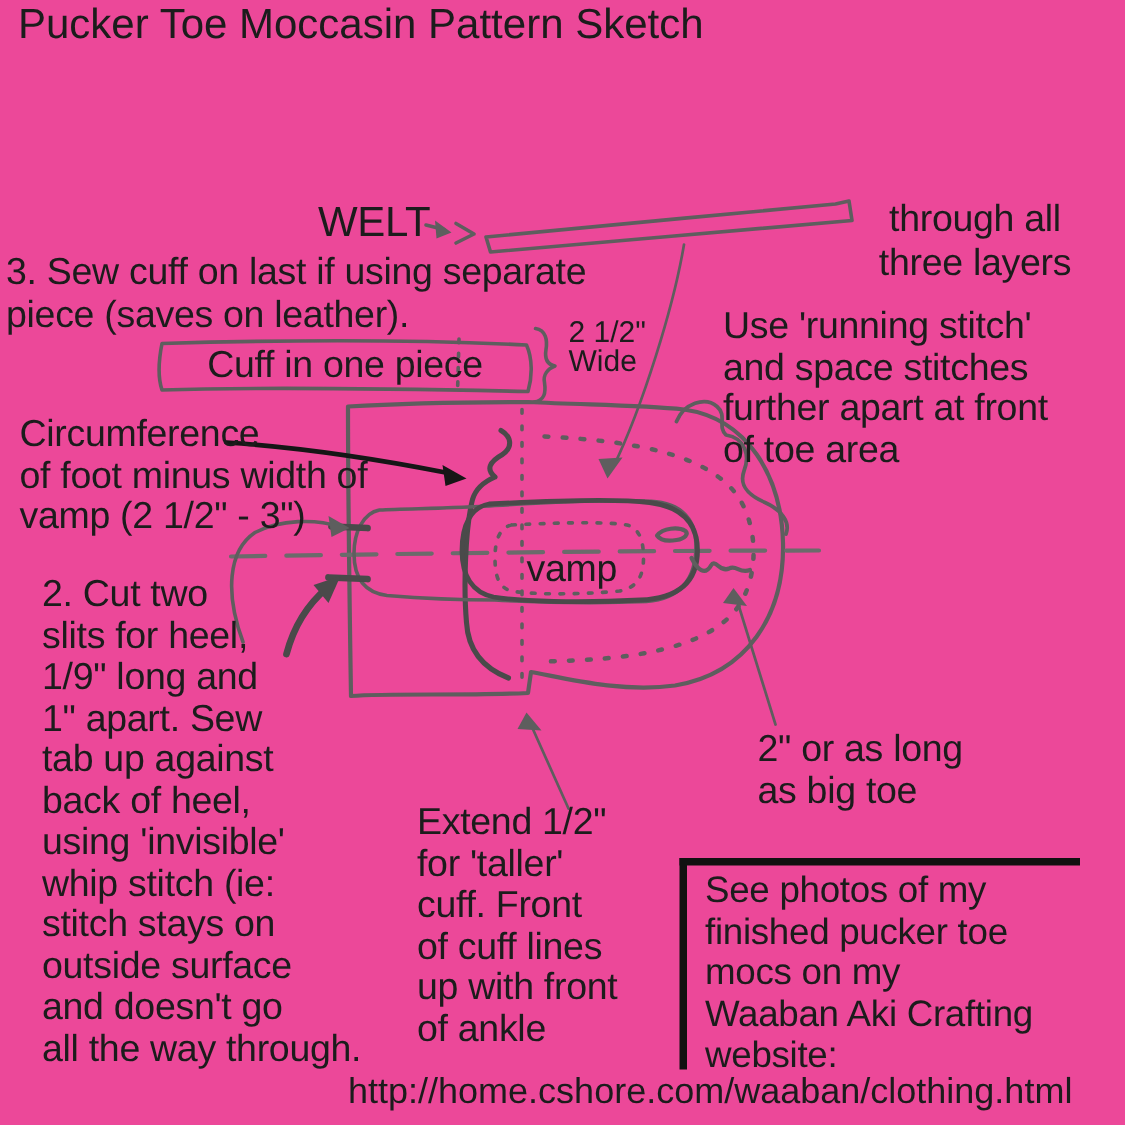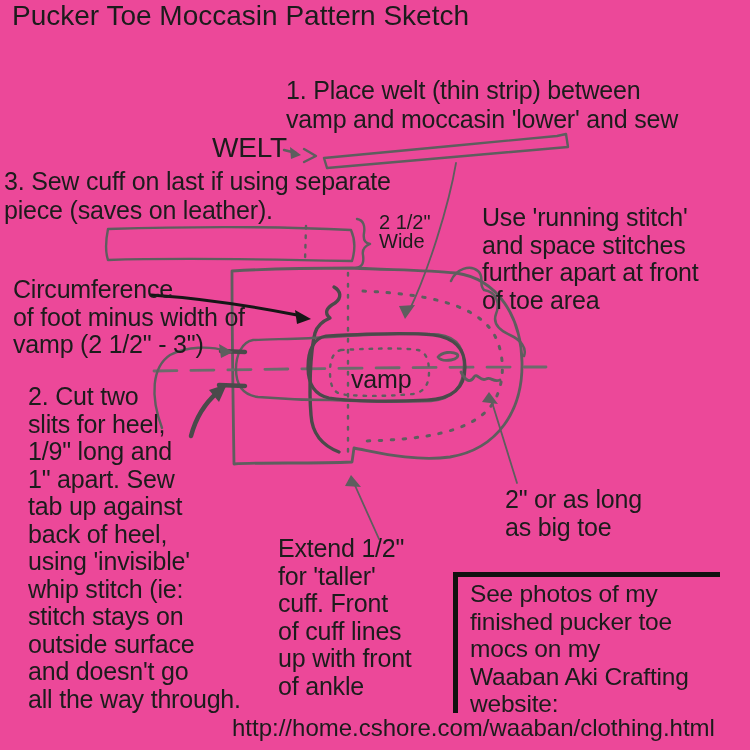--- a/index.html
+++ b/index.html
@@ -82,25 +82,26 @@
 
       <path stroke-width="2.5" d="M451,281 C456,269 470,264 478,271 C485,277 478,284 484,290 C497,292 500,304 496,314 C492,325 501,331 510,335 C521,340 527,348 524,356"></path>
 
       <path stroke-width="1.8" d="M379,539 L353,481"></path>
       <path fill="#5e5e5e" stroke="none" d="M351,475 L361,487 L345,486 Z"></path>
     </g>
   </svg>
 
   <div class="t title">Pucker Toe Moccasin Pattern Sketch</div>
 
-  <div class="t step1a">1.  Place welt (thin strip) between
-vamp and moccasin 'lower' and sew</div>
+  <div class="t step1b">through all
+three layers</div>
   <div class="t welt">WELT</div>
   <div class="t step3">3. Sew cuff on last if using separate
 piece (saves on leather).</div>
+  <div class="t cuffLabel">Cuff in one piece</div>
   <div class="t cuffWidth">2 1/2"
 Wide</div>
   <div class="t running">Use 'running stitch'
 and space stitches
 further apart at front
 of toe area</div>
   <div class="t circum">Circumference
 of foot minus width of
 vamp (2 1/2" - 3")</div>
   <div class="t step2">2. Cut two

